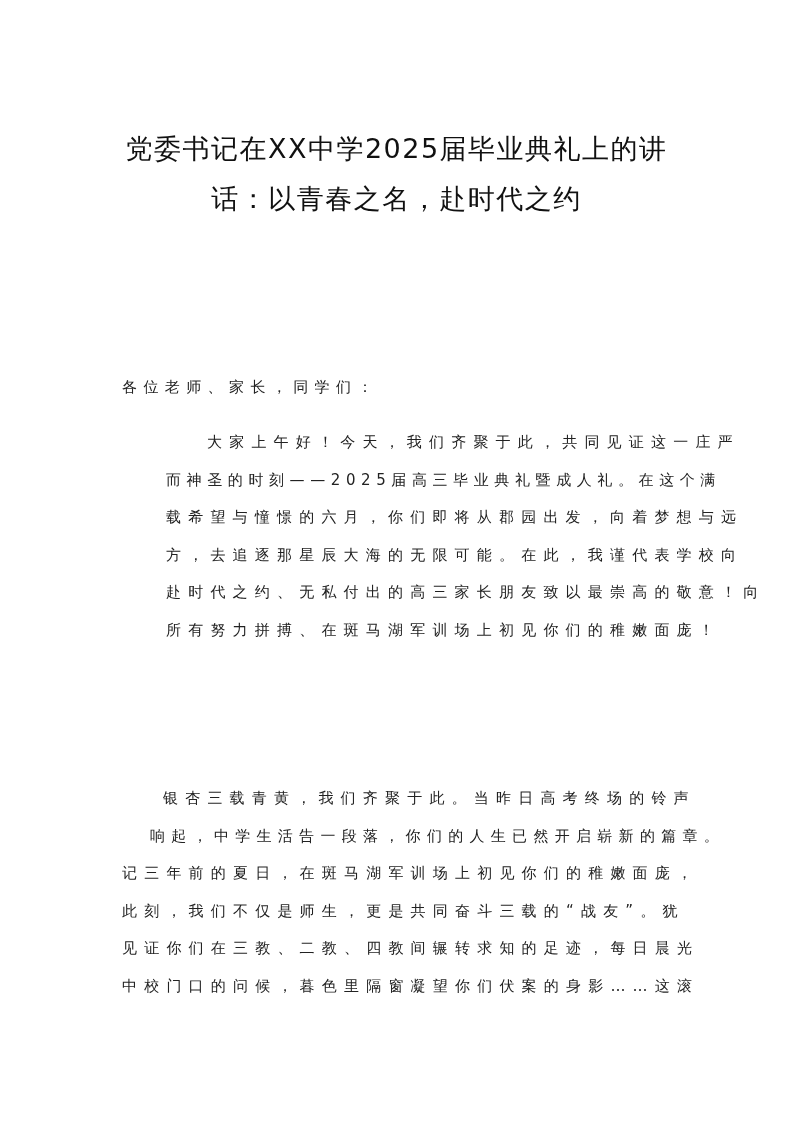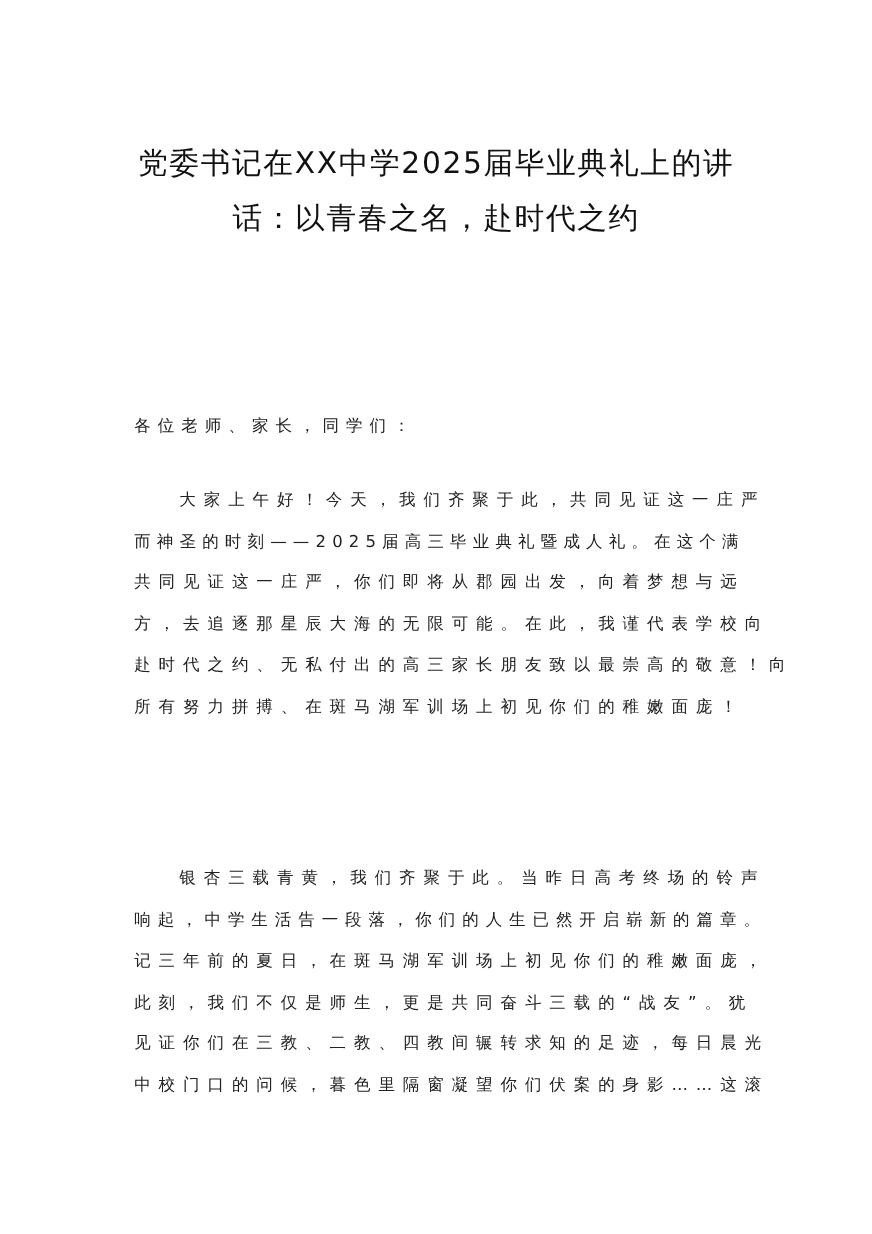--- a/index.html
+++ b/index.html
@@ -51,53 +51,55 @@
       display: block;
       height: 37.5px;
       line-height: 37.5px;
       white-space: nowrap;
       letter-spacing: 7.2px;
     }
     .salutation {
       top: 369px;
     }
     .para1 {
-      top: 436px;
+      top: 424px;
+      margin-left: 44px;
     }
     .para2 {
       top: 780px;
     }
     .indent {
       padding-left: 41px;
     }
     .tight {
       letter-spacing: 5.6px;
     }
     .tight2 {
       letter-spacing: 6.3px;
+      margin-left: 28px;
     }
   </style>
 </head>
 <body>
 
 <div class="page">
 
   <h1 class="title">
     <span class="line">党委书记在XX中学2025届毕业典礼上的讲</span>
     <span class="line">话：以青春之名，赴时代之约</span>
   </h1>
 
   <div class="body-text salutation">
     <span class="line-row" style="letter-spacing:6.4px;">各位老师、家长，同学们：</span>
   </div>
 
   <div class="body-text para1">
     <span class="line-row indent">大家上午好！今天，我们齐聚于此，共同见证这一庄严</span>
     <span class="line-row tight">而神圣的时刻——2025届高三毕业典礼暨成人礼。在这个满</span>
-    <span class="line-row">共同见证这一庄严，你们即将从郡园出发，向着梦想与远</span>
+    <span class="line-row">载希望与憧憬的六月，你们即将从郡园出发，向着梦想与远</span>
     <span class="line-row">方，去追逐那星辰大海的无限可能。在此，我谨代表学校向</span>
     <span class="line-row">赴时代之约、无私付出的高三家长朋友致以最崇高的敬意！向</span>
     <span class="line-row">所有努力拼搏、在斑马湖军训场上初见你们的稚嫩面庞！</span>
   </div>
 
   <div class="body-text para2">
     <span class="line-row indent">银杏三载青黄，我们齐聚于此。当昨日高考终场的铃声</span>
     <span class="line-row tight2">响起，中学生活告一段落，你们的人生已然开启崭新的篇章。</span>
     <span class="line-row">记三年前的夏日，在斑马湖军训场上初见你们的稚嫩面庞，</span>
     <span class="line-row">此刻，我们不仅是师生，更是共同奋斗三载的“战友”。犹</span>

